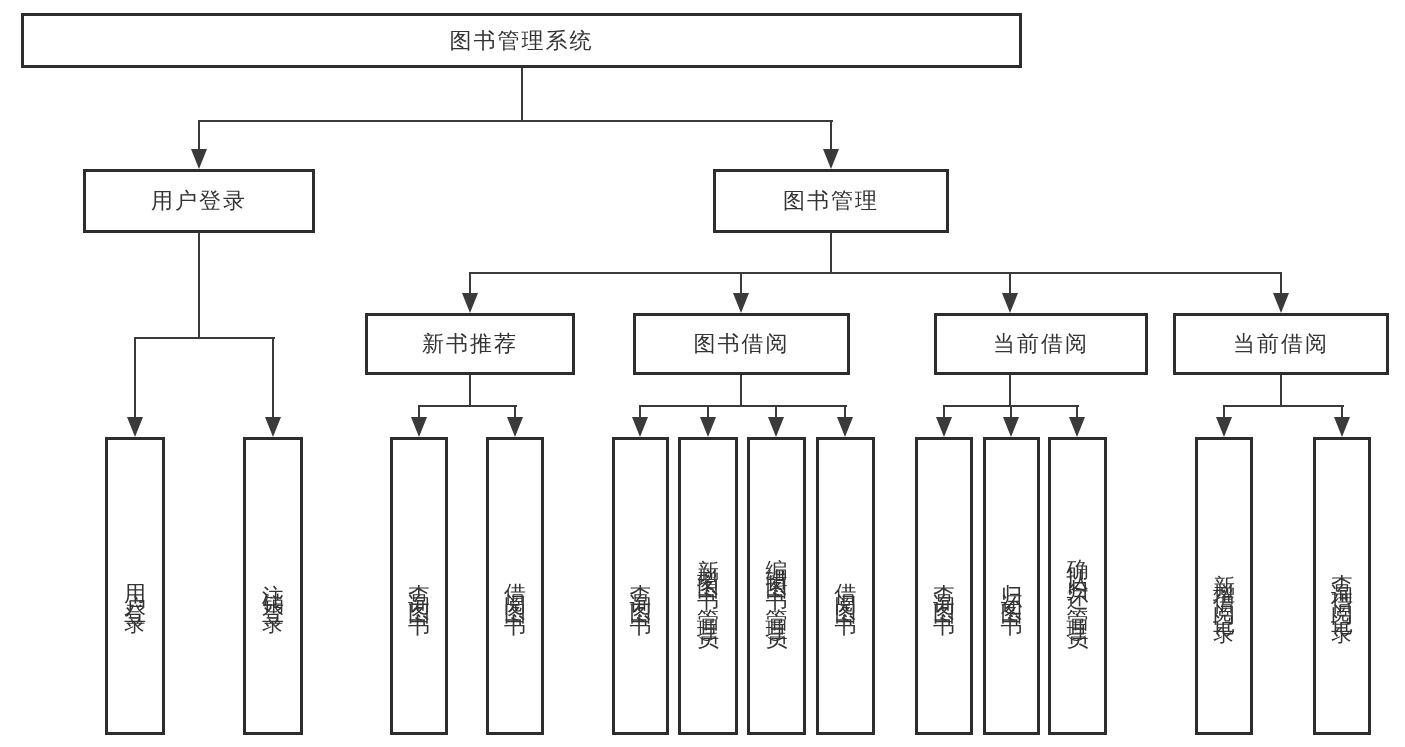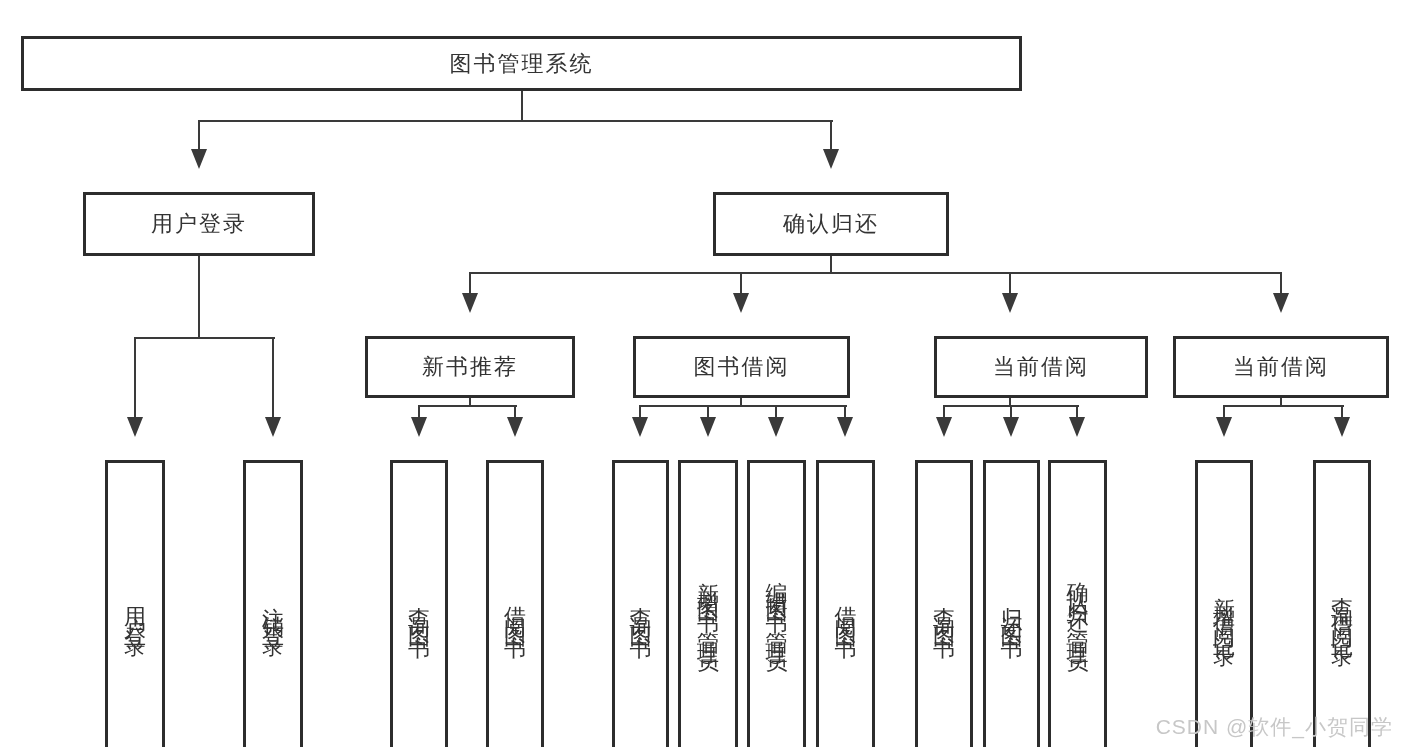--- a/index.html
+++ b/index.html
@@ -12,21 +12,21 @@
   html,body{margin:0;padding:0;background:var(--bg);}
   .canvas{
     position:relative;width:1405px;height:747px;background:var(--bg);
     font-family:"Liberation Sans",sans-serif;overflow:hidden;
   }
   .box{
     position:absolute;box-sizing:border-box;background:var(--bg);
     border:3px solid var(--border);
     display:flex;align-items:center;justify-content:center;
     color:var(--text);font-size:22px;letter-spacing:2px;line-height:1;
-    white-space:nowrap;z-index:2;margin-top:23px;
+    white-space:nowrap;z-index:2;
   }
   .leaf .label{
     writing-mode:vertical-rl;text-orientation:mixed;
     letter-spacing:10px;line-height:1;white-space:nowrap;
   }
   .v,.h{position:absolute;background:var(--line);z-index:1;}
   .v{width:2px;}
   .h{height:2px;}
   .arrow{
     position:absolute;width:0;height:0;z-index:1;
@@ -44,21 +44,21 @@
 <div class="canvas">
 
   <div class="box" style="left:21px;top:13px;width:1001px;height:55px">
     <span>图书管理系统</span>
   </div>
 
   <div class="box" style="left:83px;top:169px;width:232px;height:64px">
     <span>用户登录</span>
   </div>
   <div class="box" style="left:713px;top:169px;width:236px;height:64px">
-    <span>确认归还</span>
+    <span>图书管理</span>
   </div>
 
   <div class="box" style="left:365px;top:313px;width:210px;height:62px">
     <span>新书推荐</span>
   </div>
   <div class="box" style="left:633px;top:313px;width:217px;height:62px">
     <span>图书借阅</span>
   </div>
   <div class="box" style="left:934px;top:313px;width:214px;height:62px">
     <span>当前借阅</span>
@@ -159,15 +159,14 @@
   <div class="v" style="left:1076px;top:405px;height:16px"></div>
   <div class="arrow" style="left:1069px;top:417px"></div>
 
   <div class="v" style="left:1280px;top:375px;height:32px"></div>
   <div class="h" style="left:1223px;top:405px;width:121px"></div>
   <div class="v" style="left:1223px;top:405px;height:16px"></div>
   <div class="arrow" style="left:1216px;top:417px"></div>
   <div class="v" style="left:1341px;top:405px;height:16px"></div>
   <div class="arrow" style="left:1334px;top:417px"></div>
 
-  <div class="watermark">CSDN @软件_小贺同学</div>
 
 </div>
 
 </body></html>

